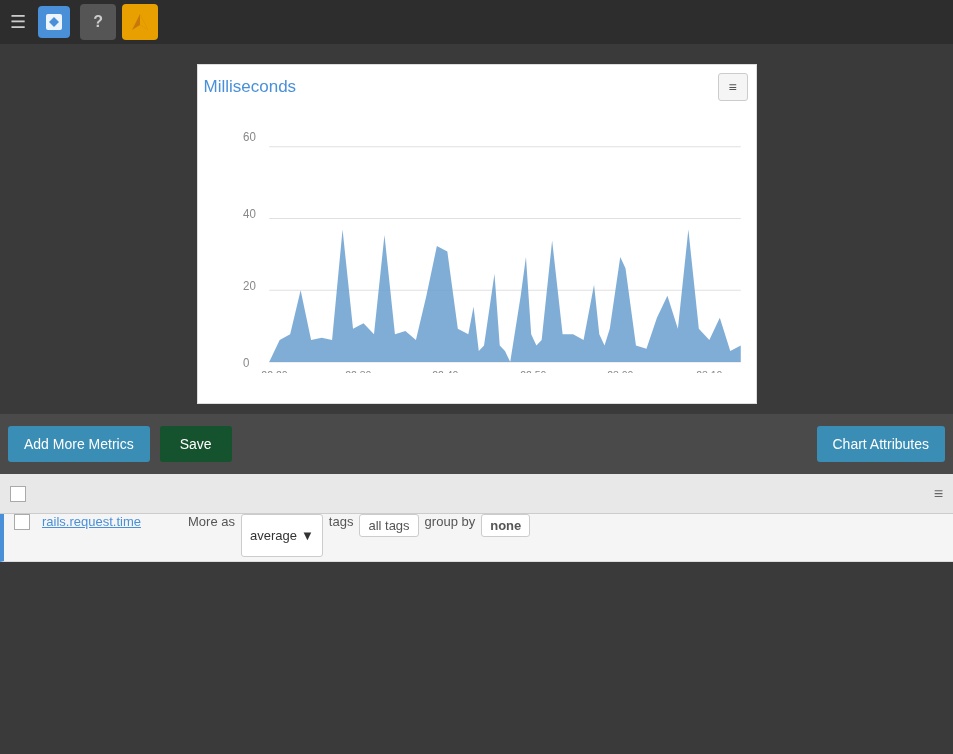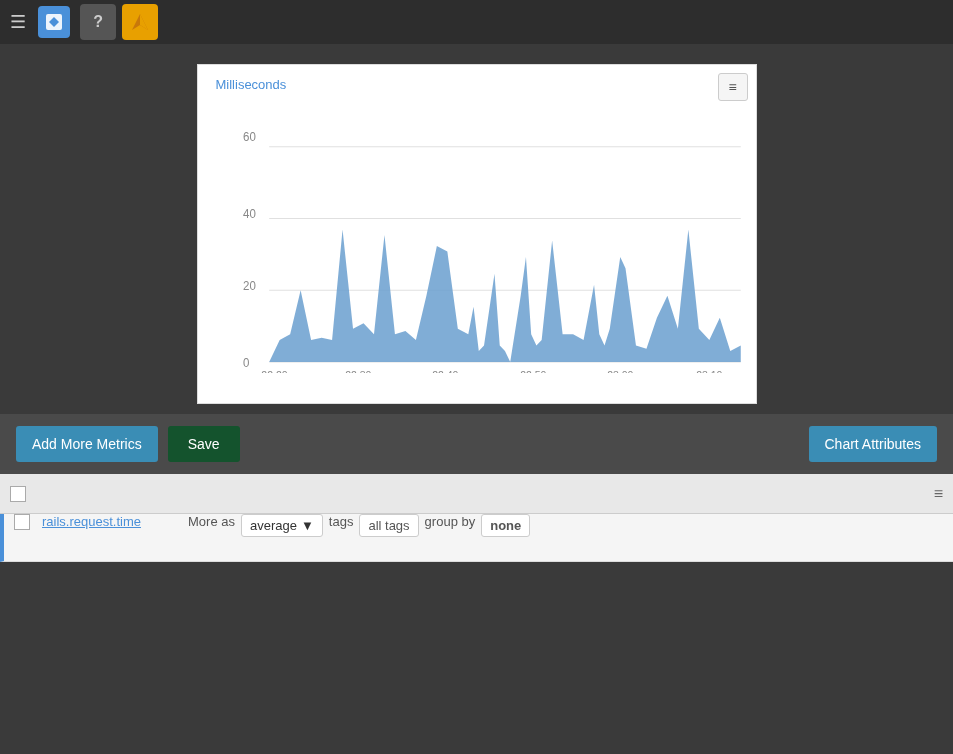--- a/index.html
+++ b/index.html
@@ -94,36 +94,36 @@
       display: flex;
       align-items: center;
       justify-content: center;
       cursor: pointer;
       color: #555;
       font-size: 14px;
     }
     .chart-ylabel {
       position: absolute;
       top: 12px;
-      left: 18px;
-      font-size: 13px;
+      left: 6px;
+      font-size: 17px;
       color: #4a90d9;
     }
     .chart-svg {
       width: 100%;
       height: 100%;
     }
 
     
     .toolbar {
       display: flex;
       align-items: center;
       background: #4a4a4a;
       height: 60px;
-      padding: 0 16px;
+      padding: 0 8px;
     }
     .btn-add-metrics {
       background: #3a8db5;
       color: #fff;
       border: none;
       padding: 10px 16px;
       border-radius: 3px;
       font-size: 14px;
       cursor: pointer;
       margin-right: 10px;
@@ -199,21 +199,21 @@
     }
     .metric-label {
       font-size: 13px;
       color: #555;
       margin: 0 6px;
     }
     .metric-dropdown {
       background: #fff;
       border: 1px solid #ccc;
       border-radius: 3px;
-      padding: 3px 8px;
+      padding: 13px 8px;
       font-size: 13px;
       color: #333;
       cursor: pointer;
       display: flex;
       align-items: center;
       gap: 4px;
     }
     .metric-tag-pill {
       background: #fff;
       border: 1px solid #ccc;

